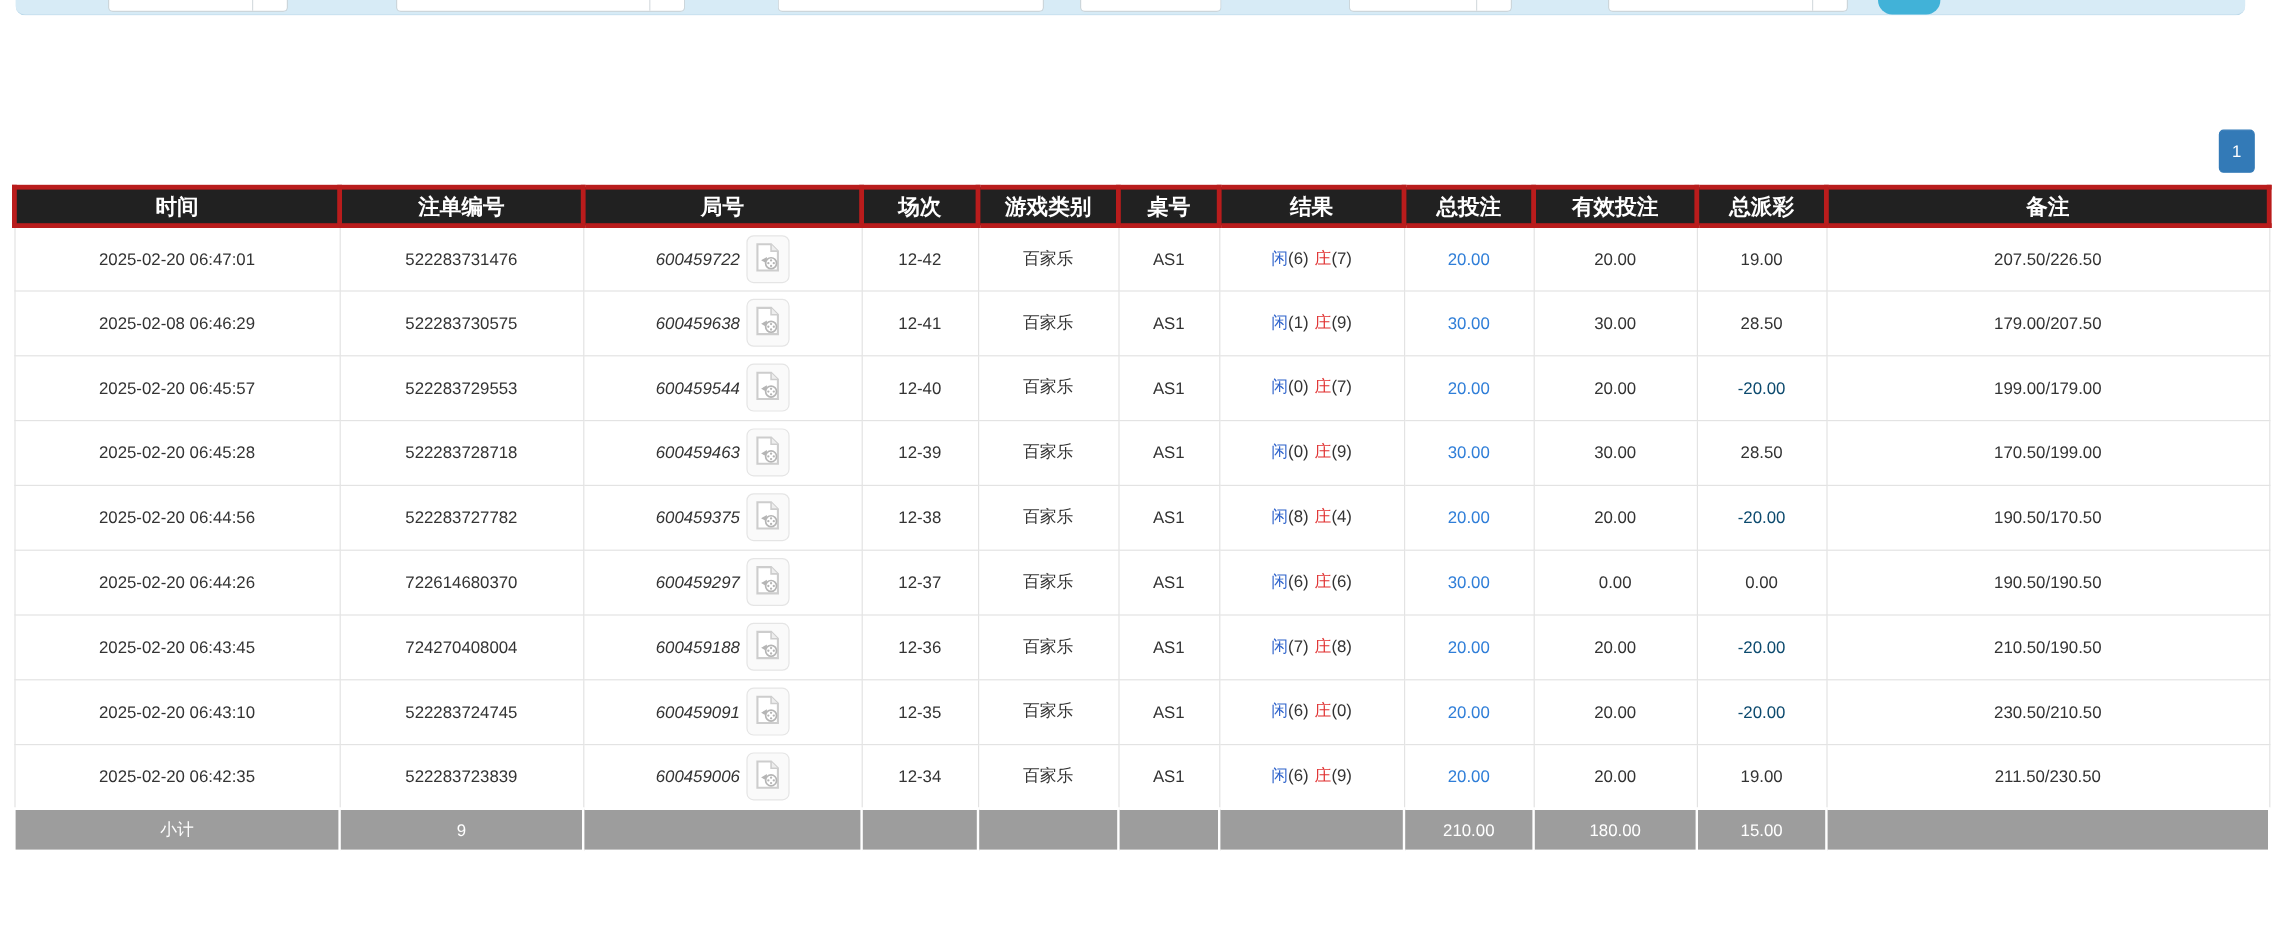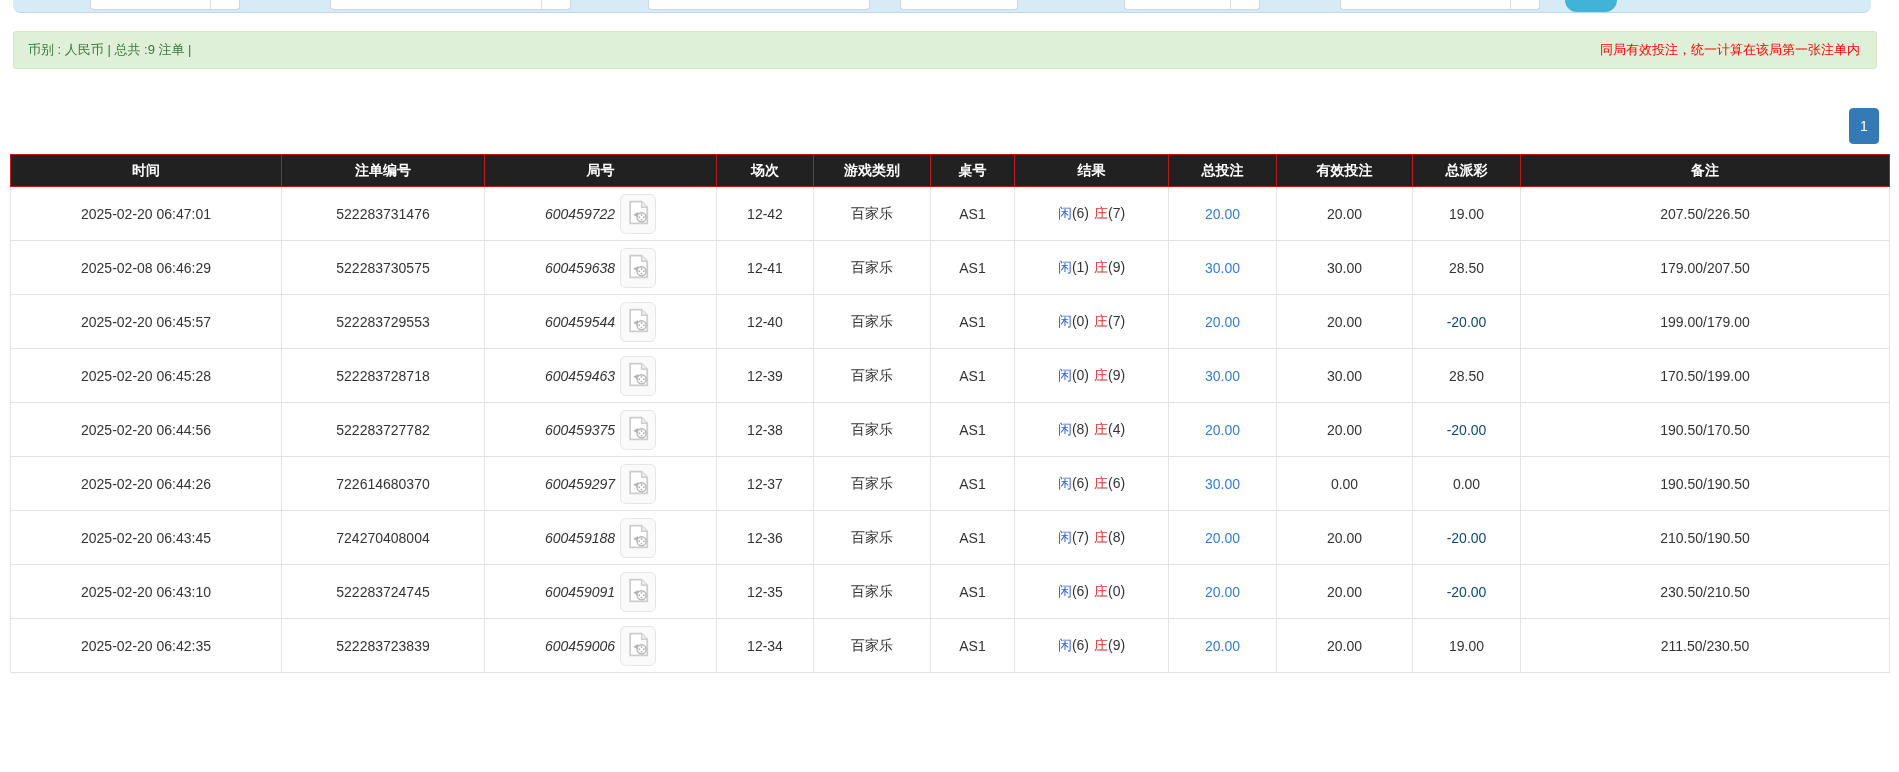--- a/index.html
+++ b/index.html
@@ -26,22 +26,22 @@
 
   
   .page-btn { position:absolute; left:1849px; top:108px; width:30px; height:36px;
               background:#337ab7; border:1px solid #337ab7; border-radius:4px;
               color:#fff; font-size:14px; display:flex; align-items:center; justify-content:center;
               cursor:pointer; }
 
   
   table.records { position:absolute; left:10px; top:154px; width:1879px;
                   border-collapse:collapse; table-layout:fixed; font-size:14px; color:#333; }
-  table.records th { background:#212121; color:#fff; font-weight:bold; font-size:14px;
-                     height:32px; border:1px solid #b91c1c; text-align:center; }
+  table.records th { background:#212121; color:#fff; font-weight:bold; font-size:18px;
+                     height:32px; border:4px solid #b91c1c; text-align:center; }
   table.records tbody td { background:#fff; border:1px solid #e3e3e3; text-align:center;
                            height:54px; vertical-align:middle; }
   table.records tfoot td { background:#9d9d9d; color:#fff; border:2px solid #fff;
                            text-align:center; height:35px; font-size:14px; }
   .player { color:#3366cc; }
   .banker { color:#e03030; margin-left:5px; }
   .score  { color:#333; }
   a.bet-link { color:#2f7ed8; text-decoration:none; cursor:pointer; }
   td.negative { color:#0c4a6e; }
 
@@ -66,24 +66,20 @@
     <div class="tb-input" style="left:887px; width:118px;"></div>
     <div class="tb-input" style="left:1111px;width:136px;">
         <span class="seg-divider"></span>
       </div>
     <div class="tb-input" style="left:1327px;width:200px;">
         <span class="seg-divider"></span>
       </div>
     <button class="tb-button"></button>
   </div>
 
-  <div class="summary-bar">
-    <span class="summary-left">币别 : 人民币 | 总共 :9 注单 |</span>
-    <span class="summary-right">同局有效投注，统一计算在该局第一张注单内</span>
-  </div>
 
   <div class="page-btn">1</div>
 
   <table class="records">
     <colgroup>
       <col style="width:271px">
         <col style="width:203px">
         <col style="width:232px">
         <col style="width:97px">
       <col style="width:117px">
@@ -347,15 +343,28 @@
     <td>百家乐</td>
     <td>AS1</td>
     <td><span class="player">闲</span><span class="score">(6)</span><span class="banker">庄</span><span class="score">(9)</span></td>
     <td><a class="bet-link" href="#">20.00</a></td>
     <td>20.00</td>
     <td>19.00</td>
     <td>211.50/230.50</td>
   </tr>
 </tbody>
     <tfoot>
+      <tr>
+        <td>小计</td>
+        <td>9</td>
+        <td></td>
+          <td></td>
+          <td></td>
+        <td></td>
+          <td></td>
+        <td>210.00</td>
+        <td>180.00</td>
+        <td>15.00</td>
+        <td></td>
+      </tr>
     </tfoot>
   </table>
 </div>
 
 </body></html>

